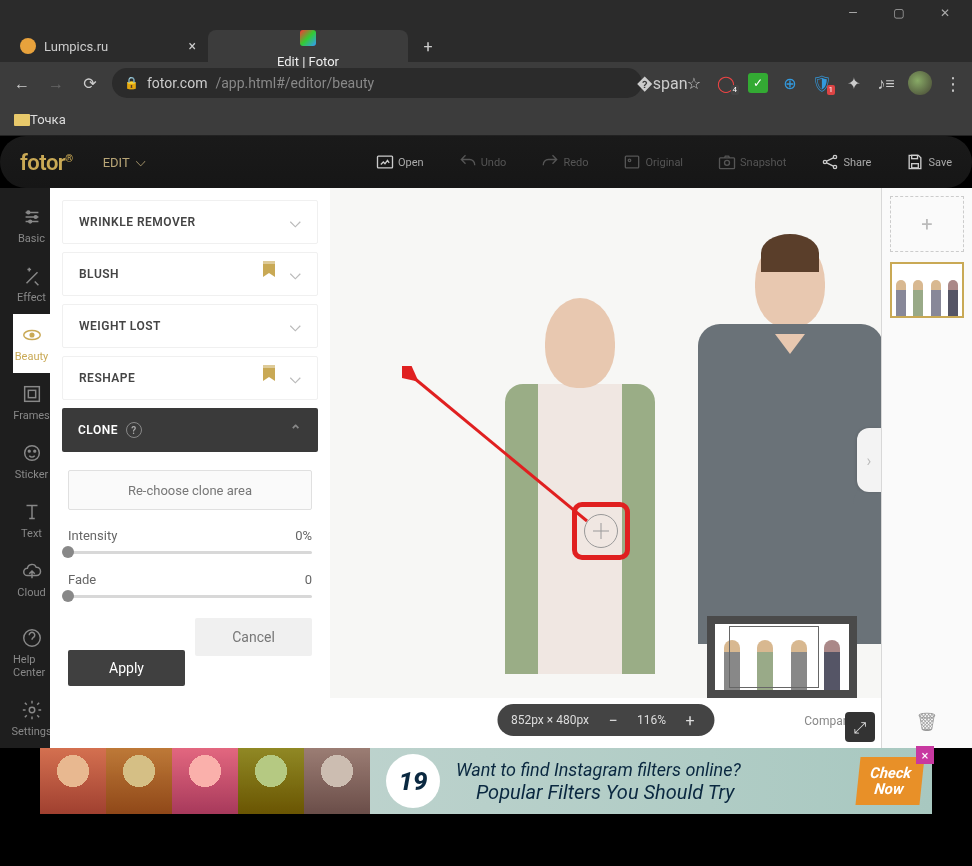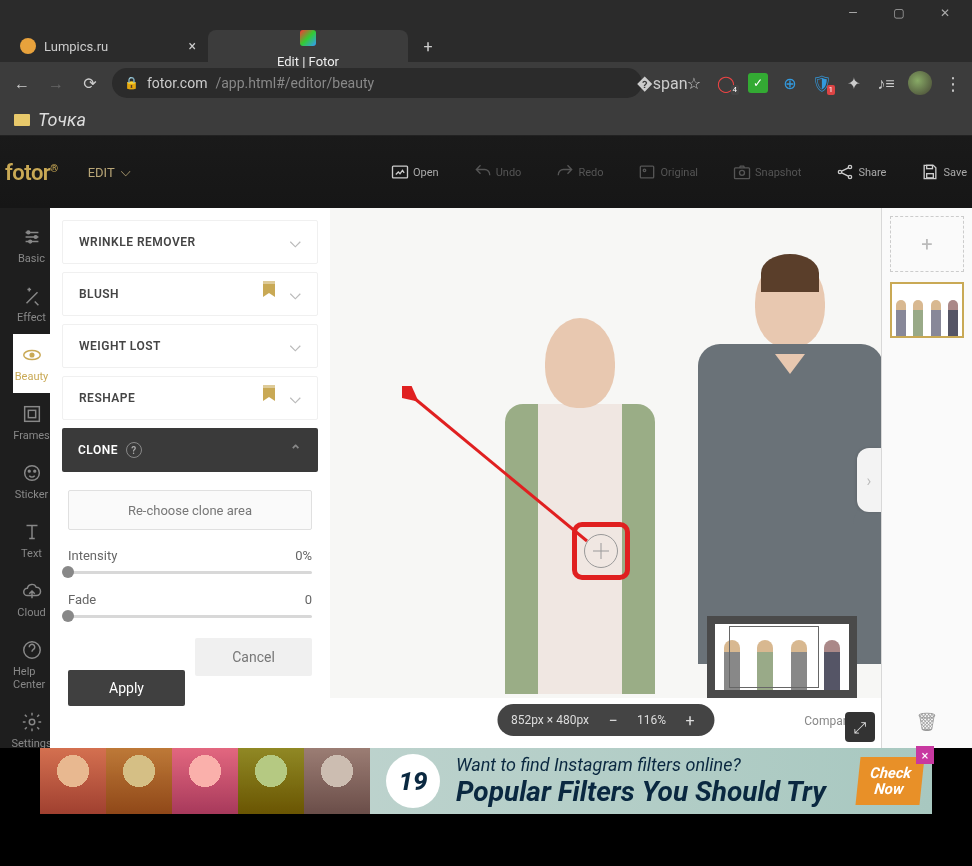--- a/index.html
+++ b/index.html
@@ -23,28 +23,28 @@
 .nav-btn.disabled { color: #666; }
 .urlbox { flex: 1; height: 30px; background: #2b2b2b; border-radius: 15px; display: flex; align-items: center; padding: 0 12px; color: #ccc; font-size: 14px; gap: 8px; }
 .urlbox .lock { font-size: 12px; color: #aaa; }
 .ext-icons { display: flex; gap: 12px; align-items: center; color: #ccc; }
 .ext-icon { width: 20px; height: 20px; display: flex; align-items: center; justify-content: center; position: relative; }
 .badge-n { position: absolute; bottom: -2px; right: -3px; background: #d44; color: #fff; font-size: 8px; padding: 0 2px; border-radius: 2px; line-height: 10px; }
 .avatar { width: 24px; height: 24px; border-radius: 50%; background: radial-gradient(circle at 40% 40%, #8a6 0%, #443 100%); }
 .menu-dots { width: 18px; color: #ccc; font-size: 18px; display: flex; align-items: center; justify-content: center; }
 
 
-.bookmarks { height: 32px; background: #3c3c3c; display: flex; align-items: center; padding: 0 14px; gap: 8px; color: #ddd; font-size: 18px; border-bottom: 1px solid #222; font-style: italic; }
+.bookmarks { height: 32px; background: #3c3c3c; display: flex; align-items: center; padding: 0 14px; gap: 0; color: #ddd; font-size: 13px; border-bottom: 1px solid #222; }
 .bm-folder { width: 16px; height: 12px; background: #e8c96b; border-radius: 1px; }
 
 
 .app { position: relative; height: 688px; display: flex; flex-direction: column; overflow: hidden; }
 
 
-.fotor-header { height: 72px; background: linear-gradient(#1a1a1a, #161616); display: flex; align-items: center; padding: 0 5px; color: #ccc; }
+.fotor-header { height: 52px; background: linear-gradient(#1a1a1a, #161616); display: flex; align-items: center; padding: 0 20px; color: #ccc; border-radius: 26px; }
 .fotor-logo { font-size: 22px; color: #c9a955; font-weight: 600; letter-spacing: -0.5px; }
 .fotor-logo sup { font-size: 10px; }
 .edit-dd { margin-left: 30px; color: #b8a576; font-size: 13px; display: flex; align-items: center; gap: 6px; }
 .header-actions { margin-left: auto; display: flex; gap: 34px; }
 .h-action { display: flex; flex-direction: row; align-items: center; gap: 3px; font-size: 11px; color: #aaa; }
 .h-action.disabled { color: #555; }
 .h-action svg, .h-action .ico { width: 20px; height: 20px; }
 
 
 .fotor-body { flex: 1; display: flex; background: #1a1a1a; min-height: 0; }
@@ -124,21 +124,21 @@
 .ad { height: 66px; background: linear-gradient(90deg, #c8d8d4, #a8c8c0); display: flex; align-items: center; position: relative; margin: 0 40px 10px; }
 .ad-imgs { display: flex; height: 100%; }
 .ad-img { width: 66px; height: 66px; background: radial-gradient(circle at 50% 35%, #e8b890 0 16px, transparent 16px), linear-gradient(#d47050, #a04030); }
 .ad-img:nth-child(2) { filter: hue-rotate(20deg); }
 .ad-img:nth-child(3) { filter: hue-rotate(-30deg); }
 .ad-img:nth-child(4) { filter: hue-rotate(50deg); }
 .ad-img:nth-child(5) { filter: saturate(0.3); }
 .ad-num { width: 54px; height: 54px; background: #fff; border-radius: 50%; margin: 0 16px; display: flex; align-items: center; justify-content: center; font-size: 26px; font-weight: 800; font-style: italic; color: #0a2840; }
 .ad-text { flex: 1; }
 .ad-line1 { font-size: 18px; color: #0a2840; font-style: italic; }
-.ad-line2 { font-size: 28px; color: #0a2840; font-weight: 700; font-style: italic; }
+.ad-line2 { font-size: 20px; color: #0a2840; font-weight: 400; font-style: italic; margin-left: 20px; }
 .ad-cta { width: 64px; height: 48px; background: #e89028; color: #fff; font-weight: 700; font-style: italic; display: flex; flex-direction: column; align-items: center; justify-content: center; font-size: 15px; line-height: 1.1; margin-right: 10px; transform: skewX(-6deg); }
 .ad-close { position: absolute; right: -2px; top: -2px; width: 18px; height: 18px; background: #c838a0; color: #fff; font-size: 13px; display: flex; align-items: center; justify-content: center; }
 
 .ribbon-svg { width: 16px; height: 20px; }
 </style>
 </head>
 <body>
 
 <div class="titlebar">
   <div class="win-btn">—</div>

